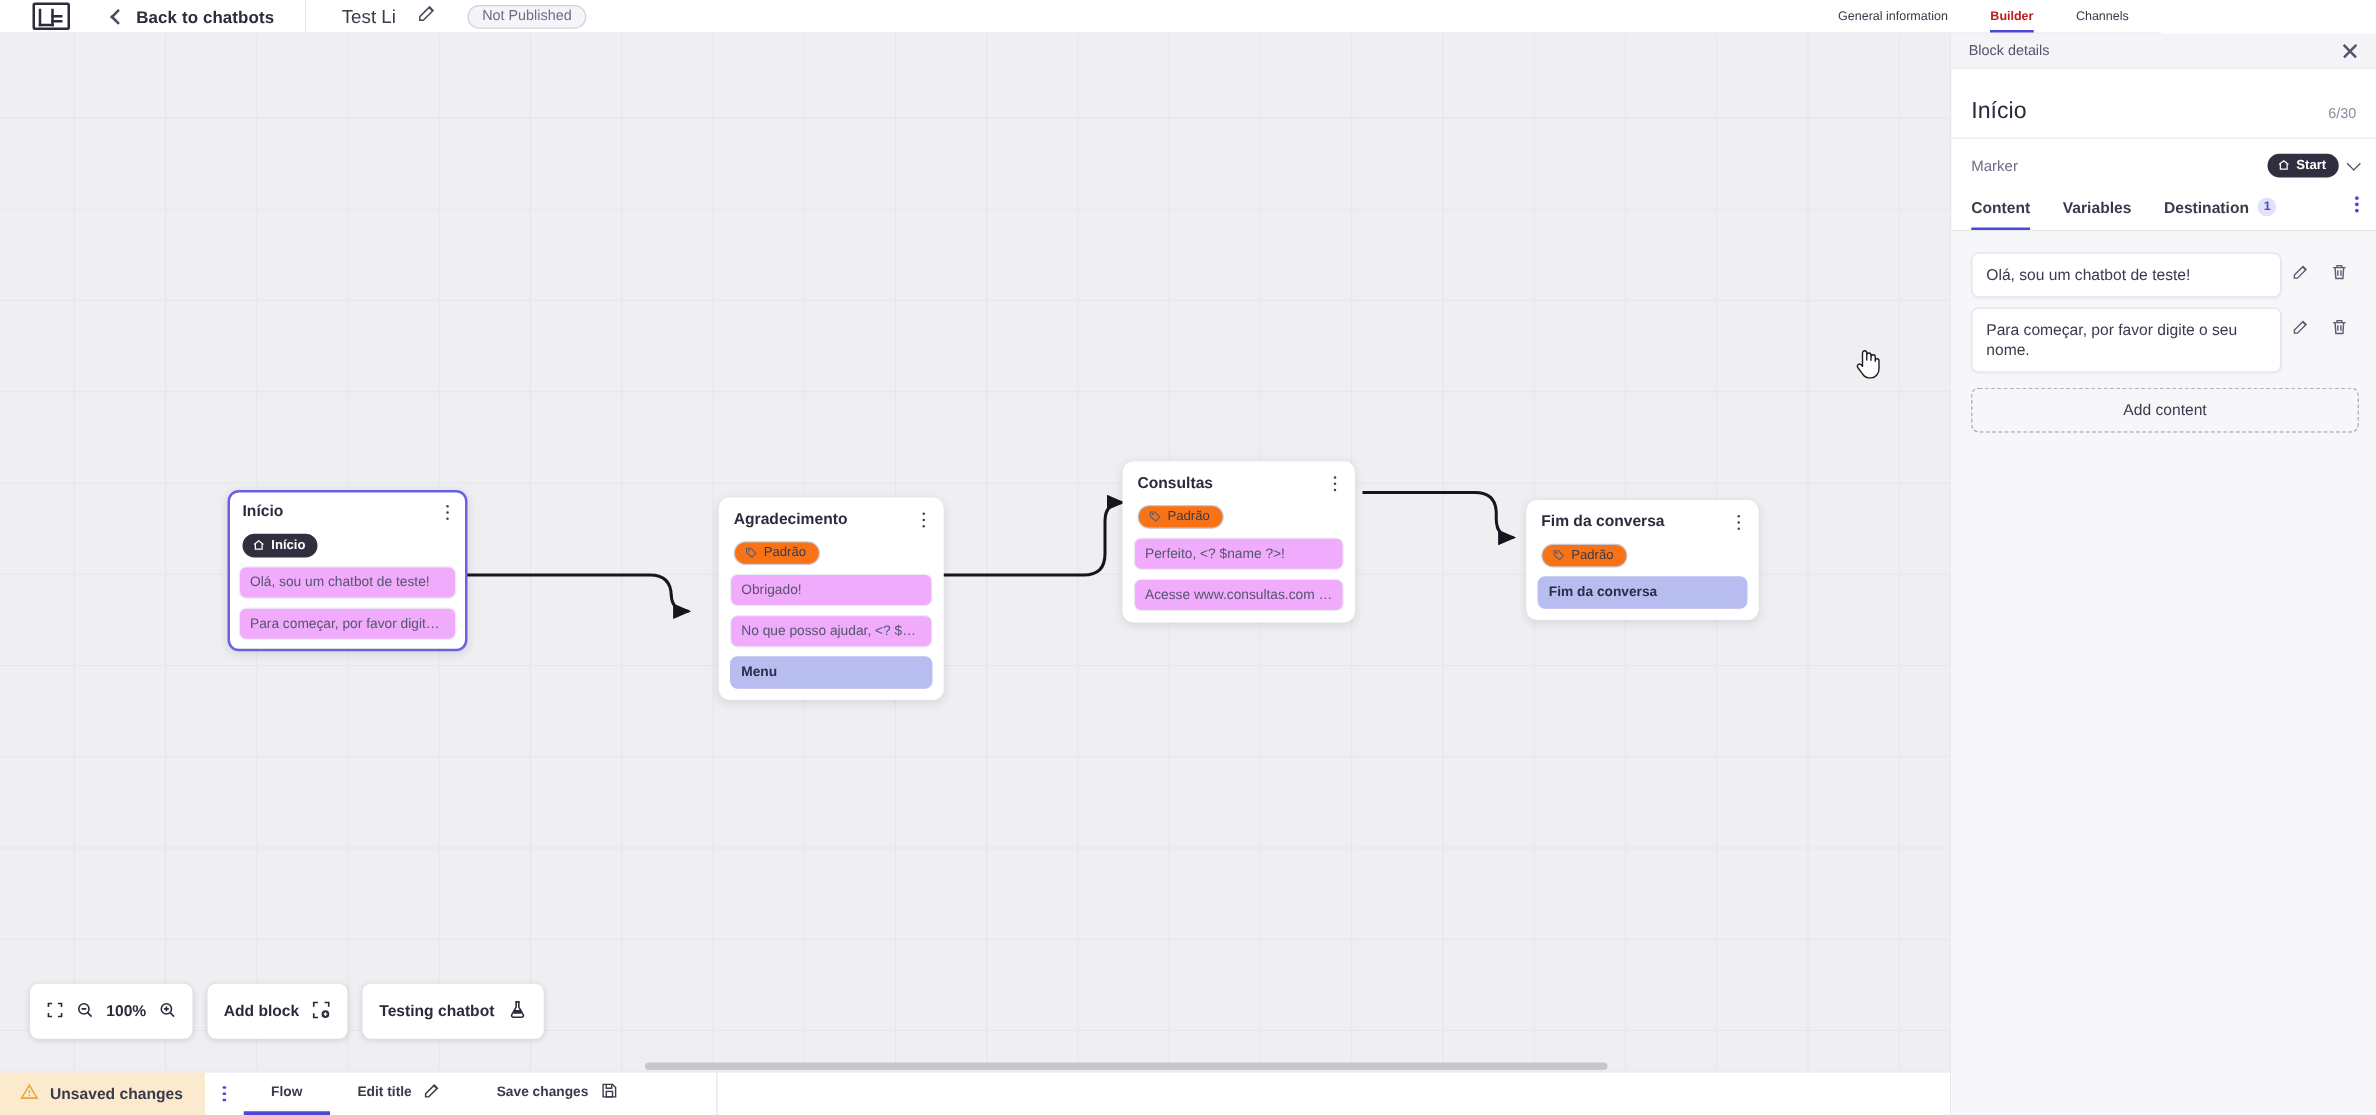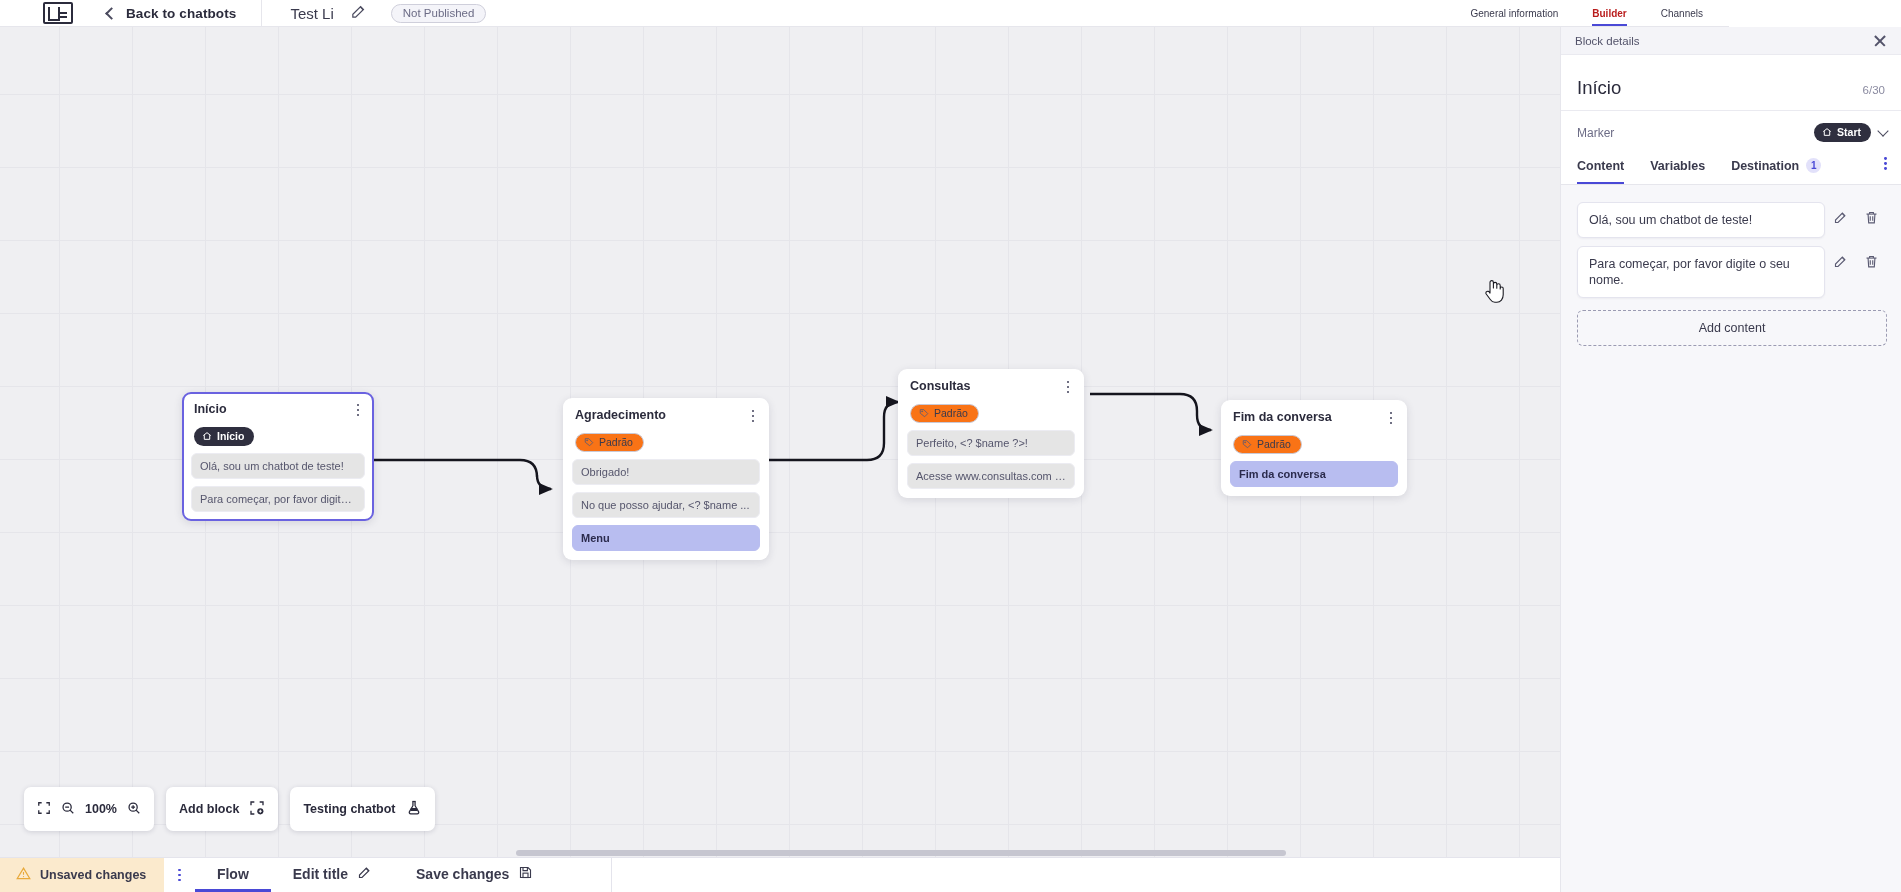--- a/index.html
+++ b/index.html
@@ -8,21 +8,21 @@
     font-family: "Liberation Sans", sans-serif;
     background: #ffffff;
     overflow: hidden;
   }
   #app { position: relative; width: 1901px; height: 892px; }
 
   
   .topbar {
     position: absolute; top: 0; left: 0; width: 1729px; height: 27px;
     background: #ffffff; border-bottom: 1px solid #e6e6ec;
-    display: flex; align-items: center; padding-left: 17px;
+    display: flex; align-items: center;
   }
   .logo-box {
     width: 30px; height: 22px; margin-left: 26px;
     border: 2px solid #2b2b3c; border-radius: 2px;
     display: flex; align-items: center; justify-content: center;
     position: relative; overflow: hidden;
   }
   .logo-box::before {
     content: ""; position: absolute; left: 3px; top: 3px;
     width: 8px; height: 12px; border: 2px solid #2b2b3c; border-top: none;
@@ -88,21 +88,21 @@
     display: inline-flex; align-items: center; gap: 5px;
     background: #2f2f3f; color: #ffffff; border-radius: 11px;
     font-size: 10.5px; font-weight: bold; padding: 3px 10px 4px 8px;
   }
   .badge-default {
     display: inline-flex; align-items: center; gap: 5px;
     border: 1px solid #c9c9d6; color: #3a3a4d; background: #f97316;
     border-radius: 11px; font-size: 10.5px; padding: 2px 10px 3px 8px;
   }
   .msg {
-    margin-top: 7px; background: #e5e5e5; border: 1px solid #ececf2;
+    margin-top: 7px; background: #f0abfc; border: 1px solid #ececf2;
     border-radius: 6px; font-size: 11px; color: #55556c;
     padding: 6px 8px; white-space: nowrap; overflow: hidden; text-overflow: ellipsis;
   }
   .msg.accent { background: #b8bdf0; border-color: #b8bdf0; color: #2b2b4d; font-weight: bold; }
 
   
   .canvas-tools { position: absolute; left: 24px; bottom: 26px; display: flex; gap: 12px; }
   .tool-group {
     background: #fff; border-radius: 7px; box-shadow: 0 1px 5px rgba(40,40,70,.16);
     height: 44px; display: flex; align-items: center; gap: 10px; padding: 0 13px;
@@ -126,21 +126,21 @@
   }
   .unsaved {
     background: #fbeacd; display: flex; align-items: center; gap: 9px;
     padding: 0 18px 0 16px; font-size: 12.5px; font-weight: bold; color: #3a3a4d;
   }
   .bb-kebab { display: flex; align-items: center; padding: 0 14px; cursor: pointer; }
   .bb-kebab .col { display: flex; flex-direction: column; gap: 2.5px; }
   .bb-kebab .col i { width: 2.6px; height: 2.6px; background: #4a49d6; border-radius: 50%; }
   .bb-item {
     display: flex; align-items: center; gap: 9px; padding: 0 22px;
-    font-size: 14px; font-weight: bold; color: #3a3a4d; cursor: pointer;
+    font-size: 11px; font-weight: bold; color: #3a3a4d; cursor: pointer;
     border-bottom: 3px solid transparent;
   }
   .bb-item.active { color: #3a3a4d; border-bottom-color: #4a49d6; }
   .bb-divider { width: 1px; background: #e4e4ec; margin: 0; }
 
   
   .panel {
     position: absolute; top: 27px; right: 0; width: 341px; height: 865px;
     background: #ffffff; border-left: 1px solid #e6e6ec;
     display: flex; flex-direction: column;
@@ -271,21 +271,21 @@
             <path d="M3 11l9-7 9 7"></path>
               <path d="M5.5 10v10h13V10"></path>
           </svg>
           <span>Início</span>
         </span>
       </div>
       <div class="msg">Olá, sou um chatbot de teste!</div>
       <div class="msg">Para começar, por favor digite o ...</div>
     </div>
 
-    <div class="block" style="left:563px; top:371px; width:206px;">
+    <div class="block" style="left:575px; top:371px; width:180px;">
       <div class="block-head">
         <span class="block-title">Agradecimento</span>
         <span class="kebab">
             <i></i>
             <i></i>
             <i></i>
           </span>
       </div>
       <div class="badge-row">
         <span class="badge-default">

